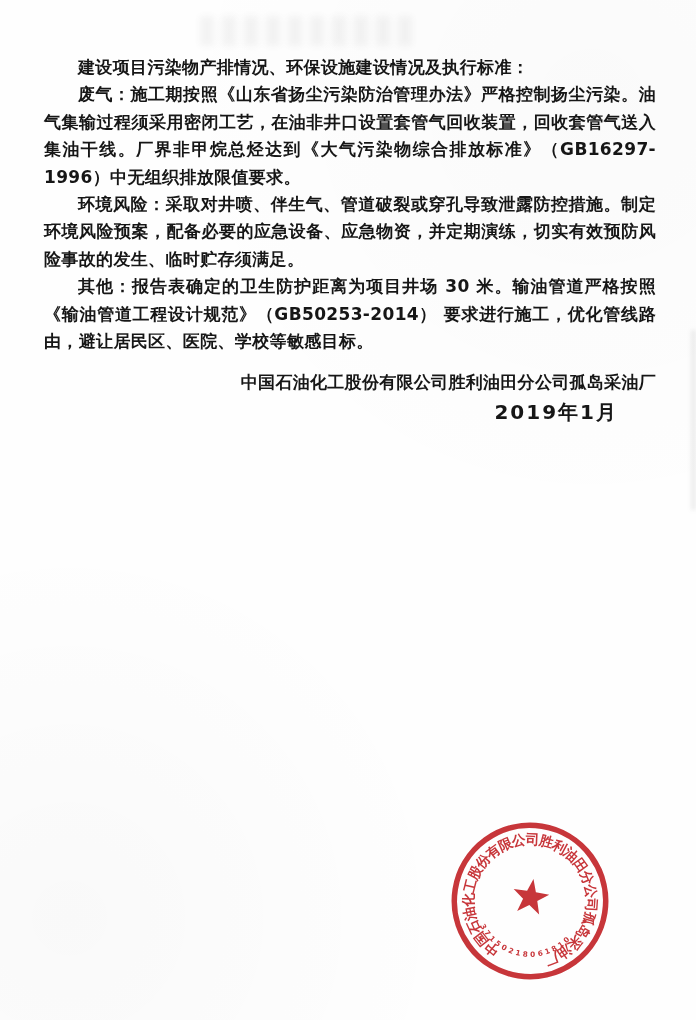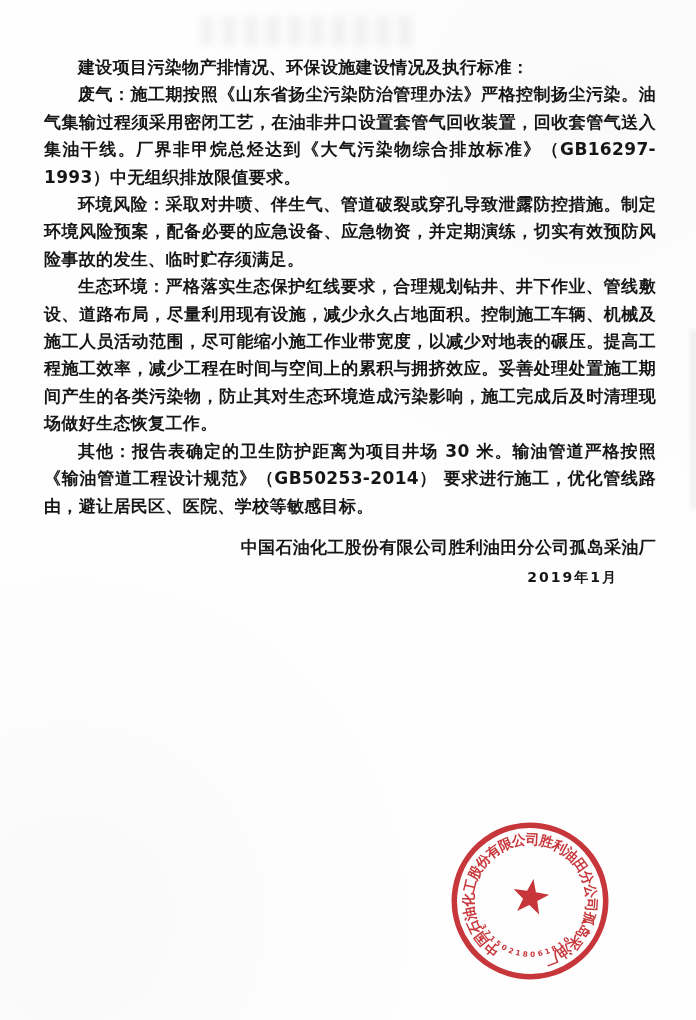--- a/index.html
+++ b/index.html
@@ -36,21 +36,21 @@
     text-align:right;
     font-size:17px;
     font-weight:700;
     letter-spacing:0.3px;
     line-height:30px;
   }
   .sig-date{
     margin:0;
     text-align:right;
     padding-right:38px;
-    font-size:14px;
+    font-size:20px;
     font-weight:700;
     letter-spacing:2px;
     line-height:30px;
   }
   .stamp{
     position:absolute;
     left:444px;top:815px;
     width:172px;height:172px;
     transform:rotate(9deg);
     mix-blend-mode:multiply;
@@ -72,23 +72,22 @@
 </head>
 <body>
 
 <div class="page">
 
   <div class="ghost-top"></div>
   <div class="ghost-edge"></div>
 
   <div class="doc-text">
     <p class="title">建设项目污染物产排情况、环保设施建设情况及执行标准：</p>
-    <p class="para">废气：施工期按照《山东省扬尘污染防治管理办法》严格控制扬尘污染。油气集输过程须采用密闭工艺，在油非井口设置套管气回收装置，回收套管气送入集油干线。厂界非甲烷总烃达到《大气污染物综合排放标准》（GB16297-1993）中无组织排放限值要求。</p>
+    <p class="para">废气：施工期按照《山东省扬尘污染防治管理办法》严格控制扬尘污染。油气集输过程须采用密闭工艺，在油非井口设置套管气回收装置，回收套管气送入集油干线。厂界非甲烷总烃达到《大气污染物综合排放标准》（GB16297-1996）中无组织排放限值要求。</p>
     <p class="para">环境风险：采取对井喷、伴生气、管道破裂或穿孔导致泄露防控措施。制定环境风险预案，配备必要的应急设备、应急物资，并定期演练，切实有效预防风险事故的发生、临时贮存须满足。</p>
-    <p class="para">生态环境：严格落实生态保护红线要求，合理规划钻井、井下作业、管线敷设、道路布局，尽量利用现有设施，减少永久占地面积。控制施工车辆、机械及施工人员活动范围，尽可能缩小施工作业带宽度，以减少对地表的碾压。提高工程施工效率，减少工程在时间与空间上的累积与拥挤效应。妥善处理处置施工期间产生的各类污染物，防止其对生态环境造成污染影响，施工完成后及时清理现场做好生态恢复工作。</p>
     <p class="para">其他：报告表确定的卫生防护距离为项目井场 30 米。输油管道严格按照《输油管道工程设计规范》（GB50253-2014） 要求进行施工，优化管线路由，避让居民区、医院、学校等敏感目标。</p>
   </div>
 
   <div class="sig-block">
     <p class="sig-company">中国石油化工股份有限公司胜利油田分公司孤岛采油厂</p>
     <p class="sig-date">2019年1月</p>
   </div>
 
   <div class="stamp" id="stamp"><svg viewBox="0 0 200 200" width="172" height="172">
         <circle cx="100" cy="100" r="88" fill="none" stroke="#c42429" stroke-width="6.5"></circle>

